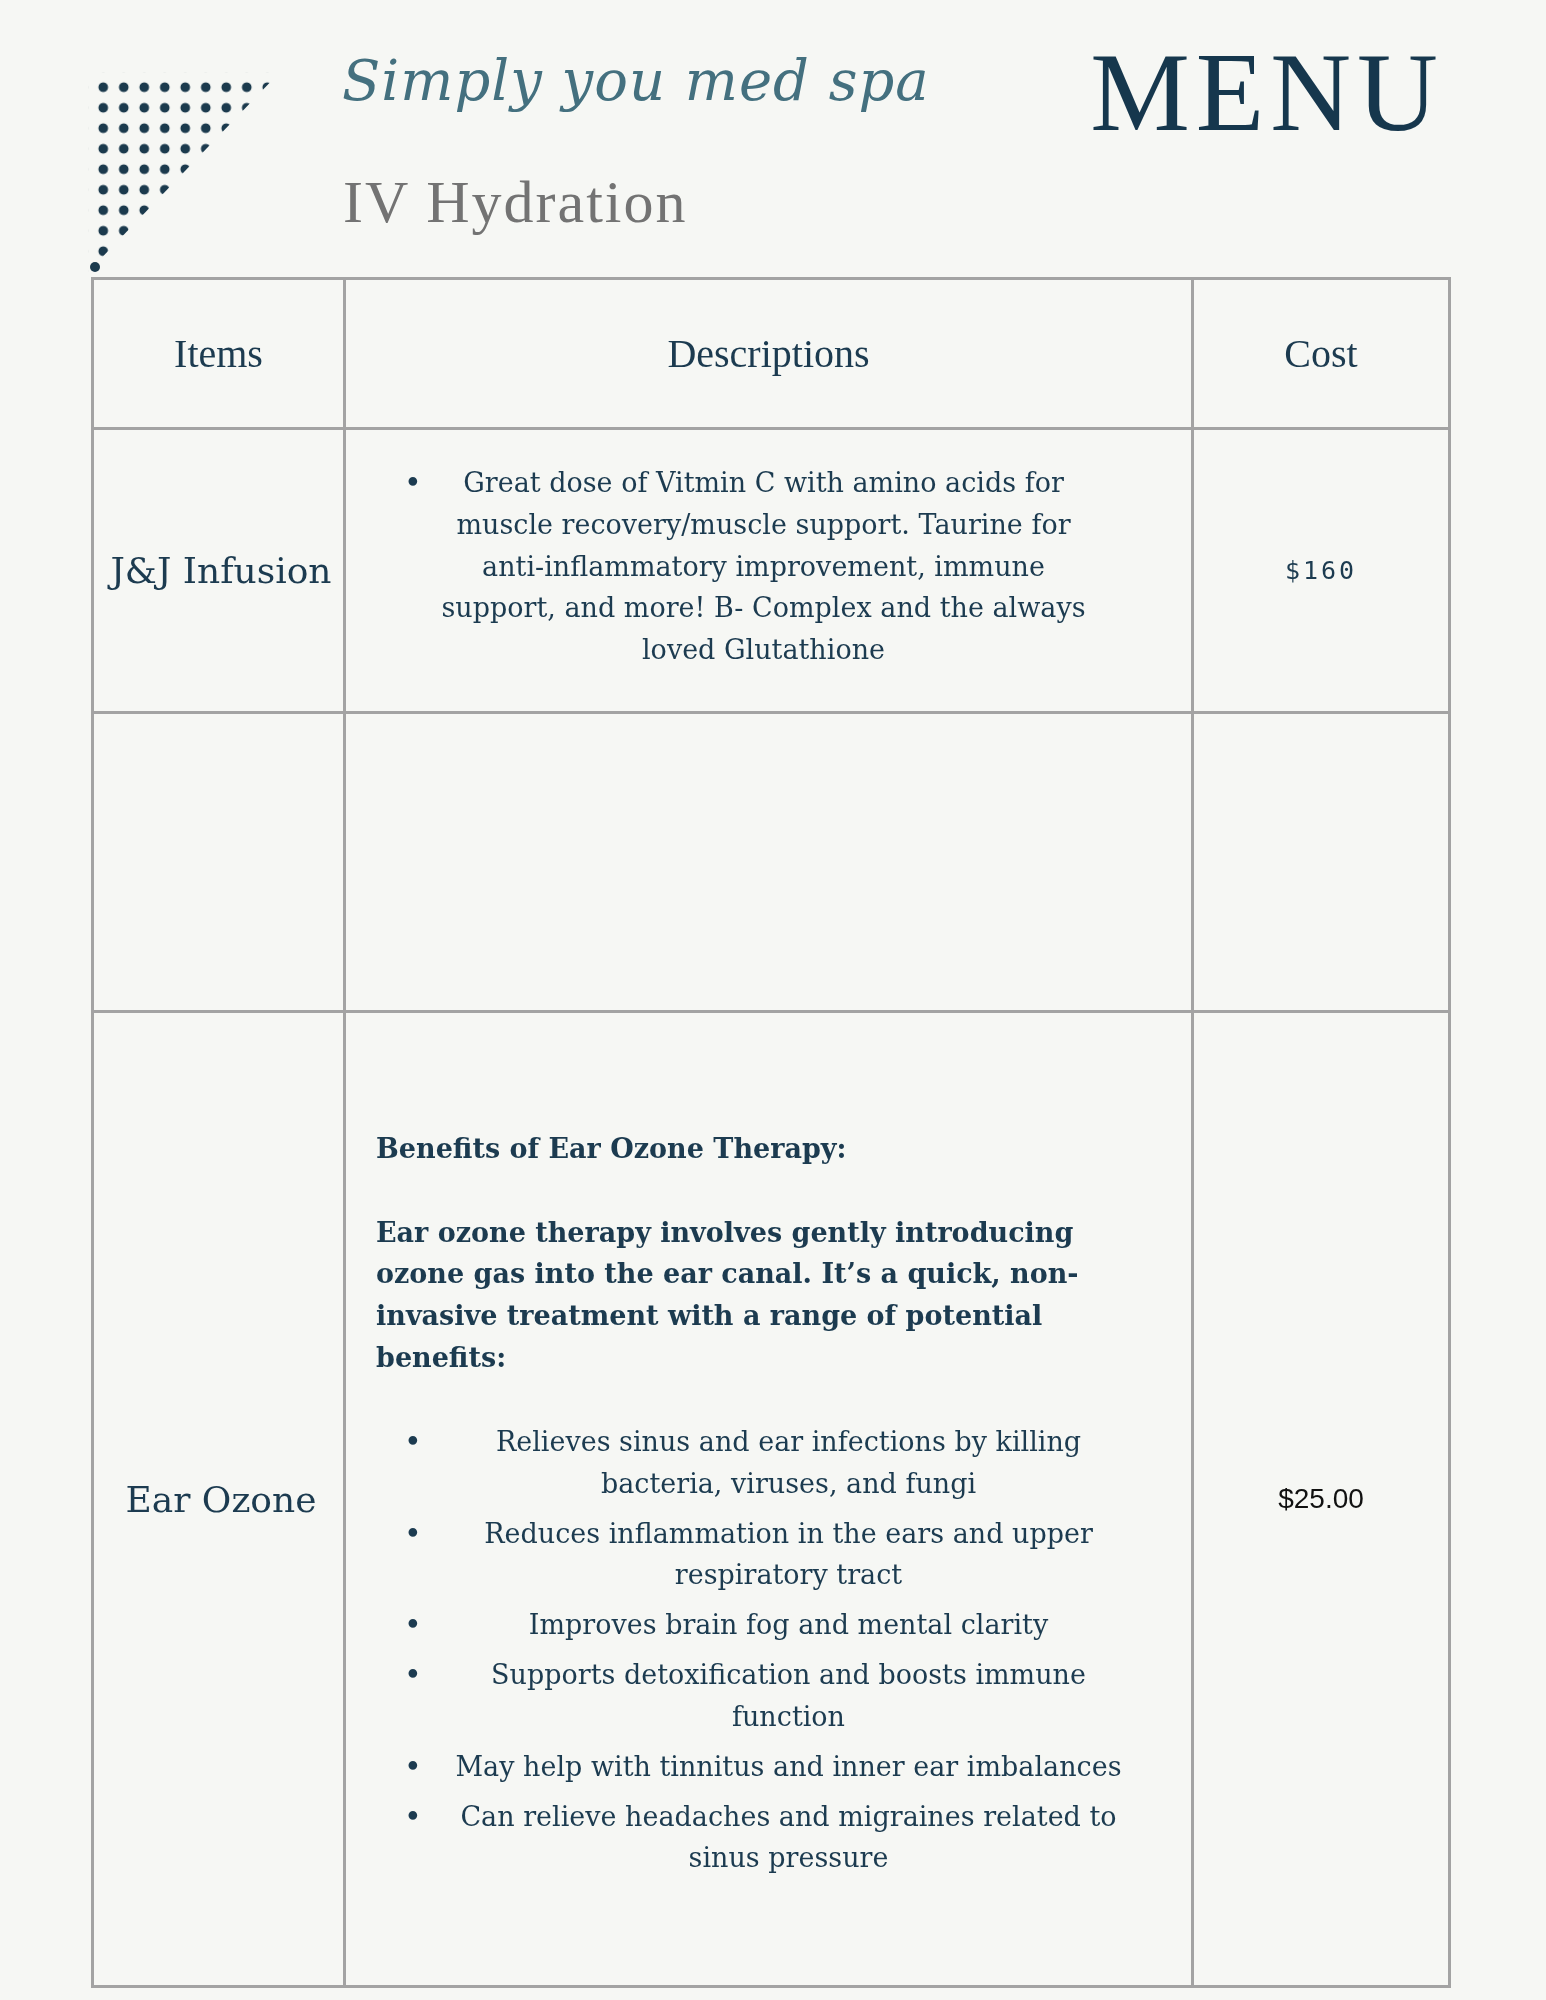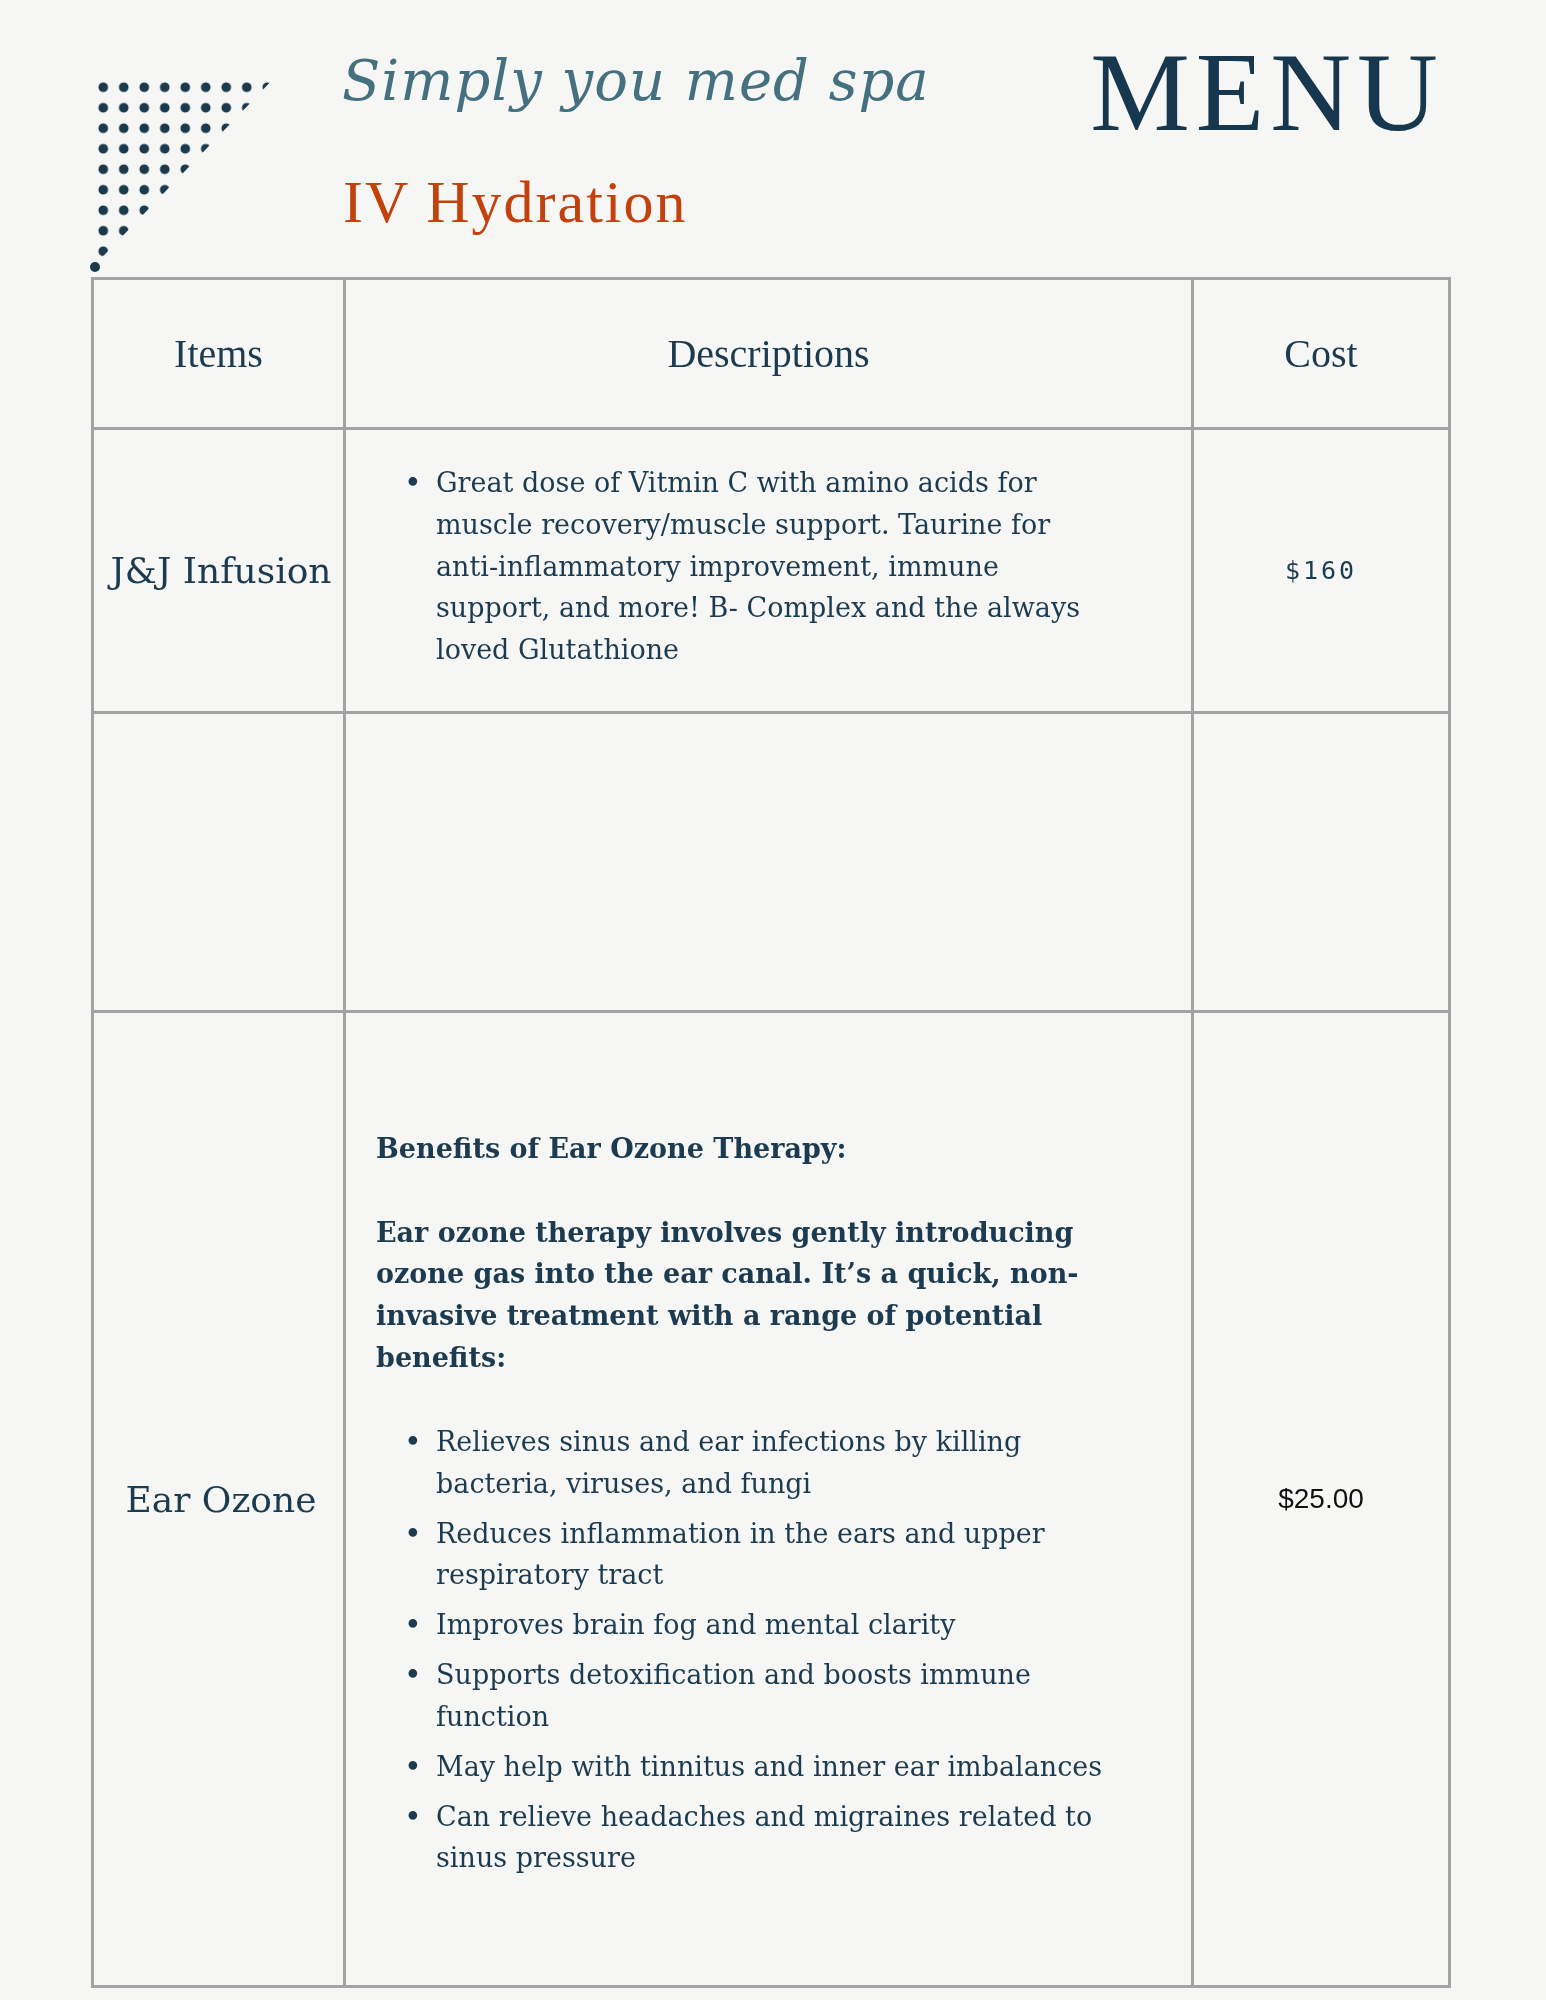--- a/index.html
+++ b/index.html
@@ -53,21 +53,21 @@
     color: #16374d;
   }
   .section-title {
     position: absolute;
     left: 343px; top: 168px;
     margin: 0;
     font-family: "Liberation Serif", serif;
     font-weight: normal;
     font-size: 60px;
     letter-spacing: 2px;
-    color: #c2410c;
+    color: #737373;
     white-space: nowrap;
   }
 
   table.menu-table {
     position: absolute;
     left: 91px; top: 277px;
     width: 1357px;
     border-collapse: collapse;
     table-layout: fixed;
   }
@@ -118,20 +118,21 @@
 
   ul.bullets {
     margin: 0;
     padding: 0 0 0 28px;
     list-style: none;
   }
   ul.bullets li {
     position: relative;
     padding-left: 32px;
     margin: 0 0 8px 0;
+    text-align: center;
   }
   ul.bullets li::before {
     content: "\2022";
     position: absolute;
     left: 0; top: -2px;
     font-size: 30px;
     color: #1c3b50;
   }
   .desc-cell p { margin: 17px 0 42px 0; font-weight: bold; }
   .desc-cell p.intro-title { margin-bottom: 42px; }

